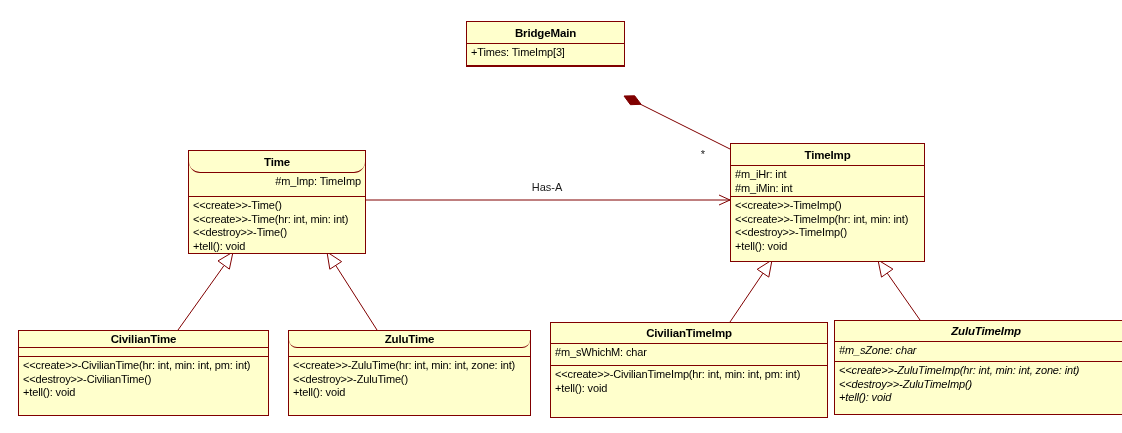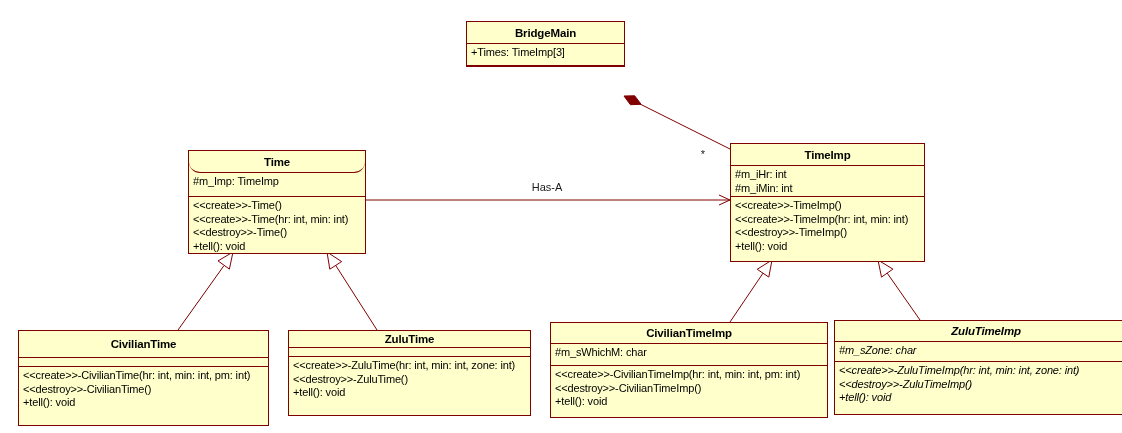--- a/index.html
+++ b/index.html
@@ -94,21 +94,21 @@
 
 <div class="uml-class" style="left:466px; top:21px; width:159px;">
   <div class="sec-title" style="height:22px;">BridgeMain</div>
   <div class="sec-attrs" style="height:22px;">
     <div class="m-line">+Times: TimeImp[3]</div>
   </div>
 </div>
 
 <div class="uml-class" style="left:188px; top:150px; width:178px;">
   <div class="sec-title" style="height:22px;border-radius:11px;">Time</div>
-  <div class="sec-attrs" style="height:24px;">
+  <div class="sec-attrs" style="height:24px;text-align:right;">
     <div class="m-line">#m_Imp: TimeImp</div>
   </div>
   <div class="sec-methods" style="height:56px;">
     <div class="m-line">&lt;&lt;create&gt;&gt;-Time()</div>
     <div class="m-line">&lt;&lt;create&gt;&gt;-Time(hr: int, min: int)</div>
     <div class="m-line">&lt;&lt;destroy&gt;&gt;-Time()</div>
     <div class="m-line">+tell(): void</div>
   </div>
 </div>
 
@@ -120,47 +120,46 @@
   </div>
   <div class="sec-methods" style="height:64px;">
     <div class="m-line">&lt;&lt;create&gt;&gt;-TimeImp()</div>
     <div class="m-line">&lt;&lt;create&gt;&gt;-TimeImp(hr: int, min: int)</div>
     <div class="m-line">&lt;&lt;destroy&gt;&gt;-TimeImp()</div>
     <div class="m-line">+tell(): void</div>
   </div>
 </div>
 
 <div class="uml-class" style="left:18px; top:330px; width:251px;">
-  <div class="sec-title" style="height:27px;">CivilianTime</div>
+  <div class="sec-title" style="height:17px;">CivilianTime</div>
   <div class="sec-attrs" style="height:9px;"></div>
   <div class="sec-methods" style="height:58px;">
     <div class="m-line">&lt;&lt;create&gt;&gt;-CivilianTime(hr: int, min: int, pm: int)</div>
     <div class="m-line">&lt;&lt;destroy&gt;&gt;-CivilianTime()</div>
     <div class="m-line">+tell(): void</div>
   </div>
 </div>
 
 <div class="uml-class" style="left:288px; top:330px; width:243px;">
-  <div class="sec-title" style="height:17px;">ZuluTime</div>
+  <div class="sec-title" style="height:17px;border-radius:8px;">ZuluTime</div>
   <div class="sec-attrs" style="height:9px;"></div>
   <div class="sec-methods" style="height:58px;">
     <div class="m-line">&lt;&lt;create&gt;&gt;-ZuluTime(hr: int, min: int, zone: int)</div>
     <div class="m-line">&lt;&lt;destroy&gt;&gt;-ZuluTime()</div>
     <div class="m-line">+tell(): void</div>
   </div>
 </div>
 
 <div class="uml-class" style="left:550px; top:322px; width:278px;">
   <div class="sec-title" style="height:21px;">CivilianTimeImp</div>
   <div class="sec-attrs" style="height:22px;">
     <div class="m-line">#m_sWhichM: char</div>
   </div>
   <div class="sec-methods" style="height:51px;">
     <div class="m-line">&lt;&lt;create&gt;&gt;-CivilianTimeImp(hr: int, min: int, pm: int)</div>
-    <div class="m-line">&lt;&lt;destroy&gt;&gt;-CivilianTimeImp()</div>
     <div class="m-line">+tell(): void</div>
   </div>
 </div>
 
 <div class="uml-class" style="left:834px; top:320px; width:304px;font-style:italic;">
   <div class="sec-title" style="height:21px;">ZuluTimeImp</div>
   <div class="sec-attrs" style="height:20px;">
     <div class="m-line">#m_sZone: char</div>
   </div>
   <div class="sec-methods" style="height:52px;">

